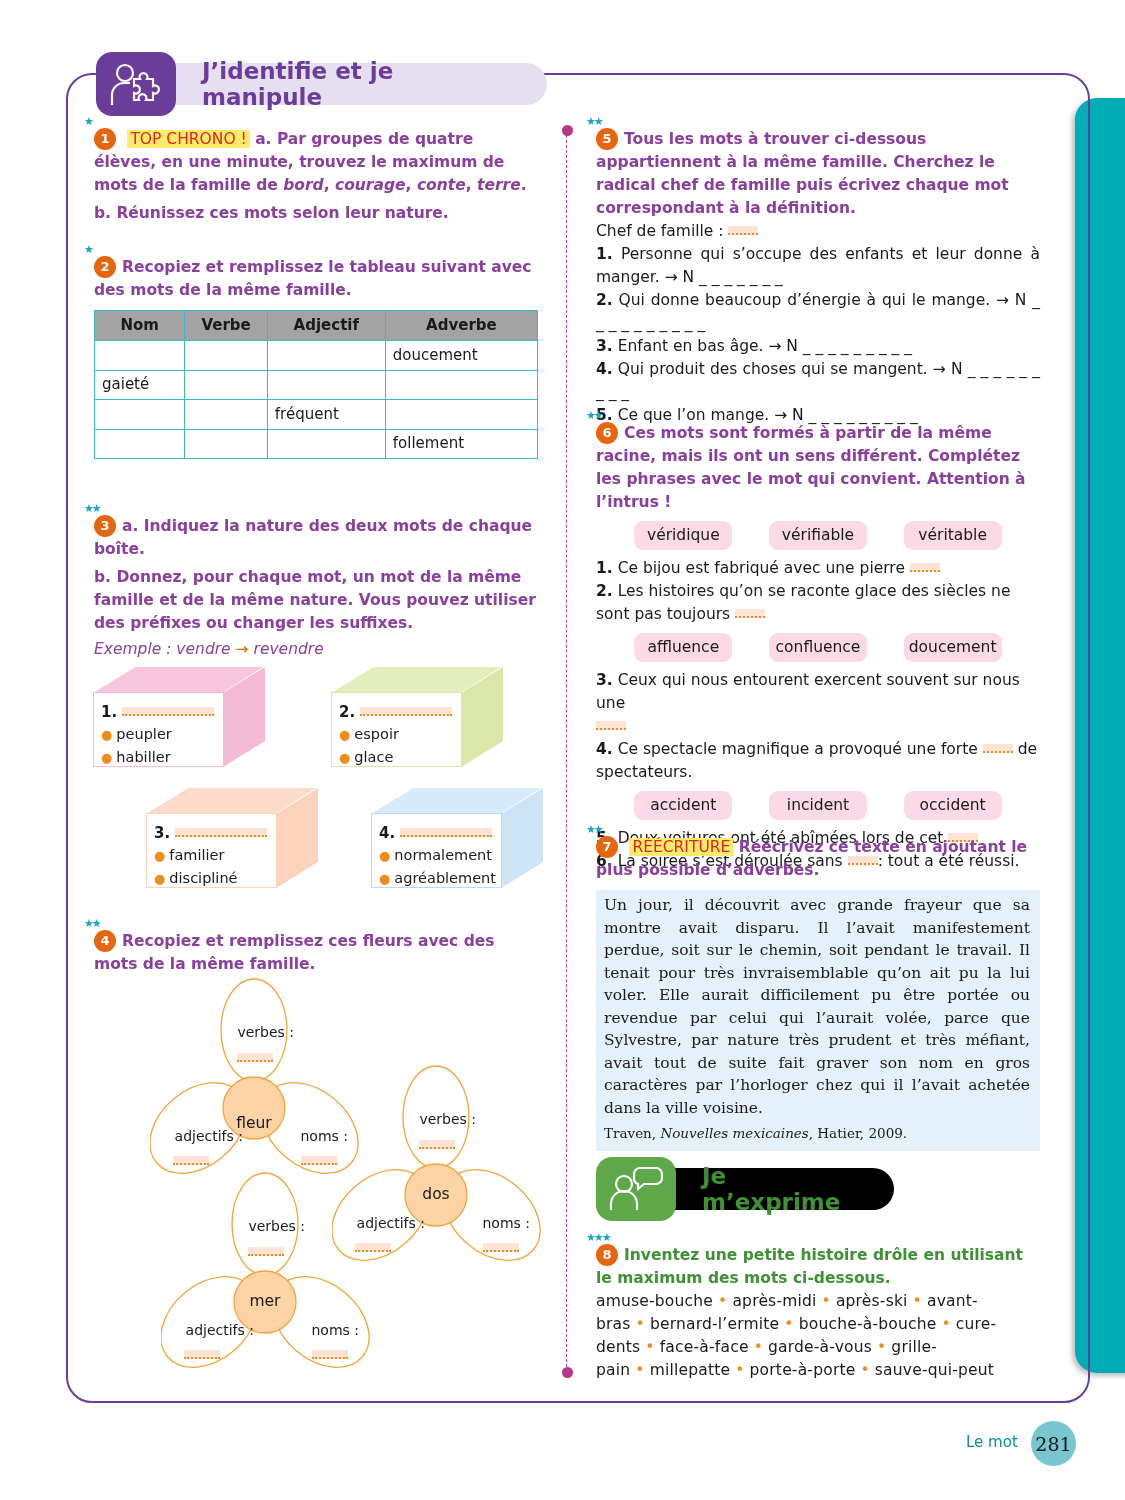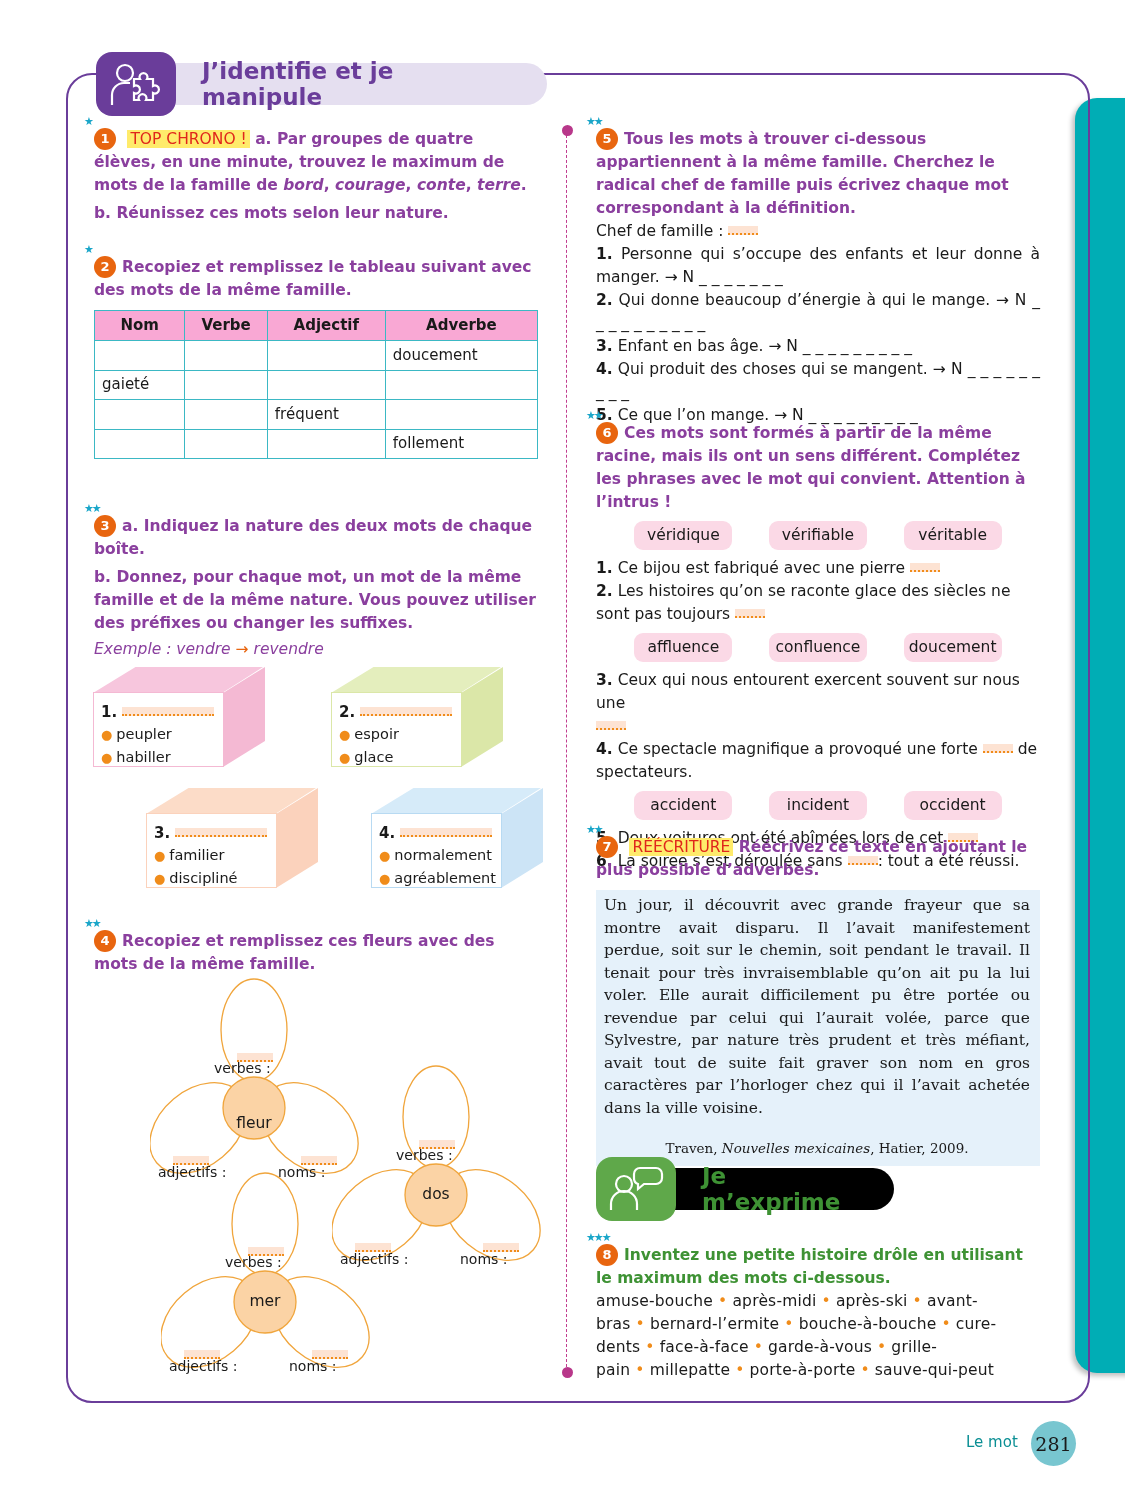--- a/index.html
+++ b/index.html
@@ -47,46 +47,46 @@
   }
   .instr { color: #8a3f9e; font-weight: bold; }
   .instr-green { color: #3e9234; font-weight: bold; }
   .tag { background: #ffeb6b; color: #e0261b; font-weight: normal; padding: 0 3px; }
   .ital { font-style: italic; }
   .blank {
     display: inline-block; border-bottom: 2px dotted #f08c1a; background: #fde3d3; height: 9px; vertical-align: 1px;
   }
 
   table.fam { border-collapse: collapse; width: 444px; margin-top: 8px; font-size: 15px; }
-  table.fam th { background: #f9a8d4; font-weight: bold; height: 30px; border: 1.5px solid #3bb8c4; }
+  table.fam th { background: #a3a3a3; font-weight: bold; height: 30px; border: 1.5px solid #3bb8c4; }
   table.fam td { height: 29.5px; border: 1.5px solid #3bb8c4; padding-left: 7px; }
 
   .box3d { position: absolute; width: 170px; height: 100px; }
   .box3d .top { position: absolute; left: 0; top: 0; width: 170px; height: 26px; clip-path: polygon(0 100%, 25% 0, 100% 0, 76% 100%); }
   .box3d .side { position: absolute; left: 130px; top: 0; width: 42px; height: 100px; clip-path: polygon(0 26%, 100% 0, 100% 74%, 0 100%); }
   .box3d .front {
     position: absolute; left: 0; top: 25px; width: 131px; height: 75px; background: #fff;
     border-width: 1.5px; border-style: solid; padding: 8px 0 0 7px; font-size: 14.5px; line-height: 22px;
   }
   .box3d .front b { font-size: 15px; }
   .dot { color: #f08c1a; font-size: 13px; margin-right: 4px; }
 
   .flower { position: absolute; width: 220px; height: 220px; }
   .flower svg { position: absolute; left: 0; top: 0; }
-  .flower .lbl { position: absolute; font-size: 14px; text-align: left; margin-top: 36px; }
+  .flower .lbl { position: absolute; font-size: 14px; text-align: right; }
   .flower .center-lbl { position: absolute; font-size: 15.5px; text-align: center; width: 70px; }
 
   .pills { display: flex; justify-content: space-around; margin: 7px 20px; }
   .pill { background: #fbd9e6; border-radius: 9px; padding: 3px 0; width: 98px; text-align: center; font-size: 15.5px; }
 
   .quote {
     background: #e5f1fa; margin-top: 8px; padding: 4px 10px 6px 8px;
     font-family: "DejaVu Serif", "Liberation Serif", serif; font-size: 15.5px; line-height: 22.5px; text-align: justify;
   }
-  .quote .src { text-align: center; font-size: 13.5px; margin-top: 18px; }
+  .quote .src { text-align: left; font-size: 13.5px; margin-top: 3px; }
 
   .divider { position: absolute; left: 566px; top: 130px; width: 3px; height: 1242px; border-left: 1.5px dashed #c13d8f; }
   .divider-dot { position: absolute; left: 562px; width: 11px; height: 11px; border-radius: 50%; background: #b8378a; }
 
   .footer-label { position: absolute; left: 966px; top: 1433px; color: #0b8f94; font-size: 15px; }
   .page-num {
     position: absolute; left: 1031px; top: 1421px; width: 45px; height: 45px; border-radius: 50%;
     background: #78c6d0; color: #1a1a1a; font-family: "DejaVu Serif", serif; font-size: 19px;
     display: flex; align-items: center; justify-content: center;
   }

